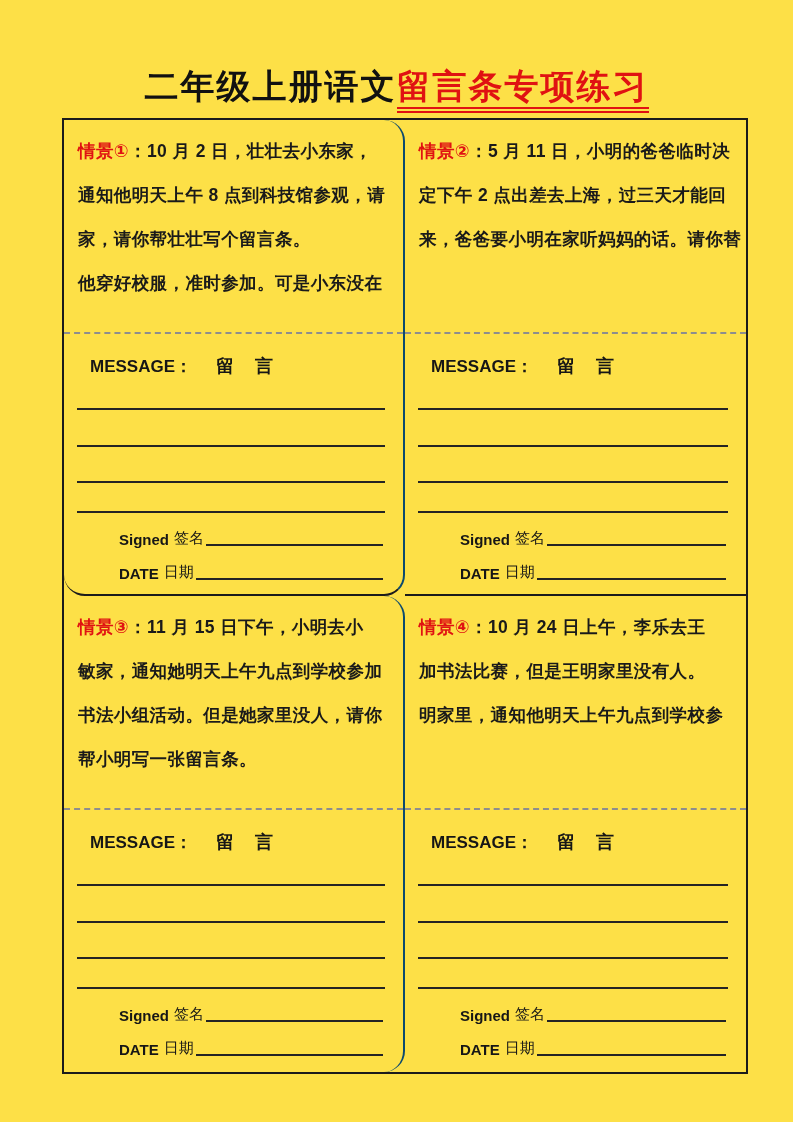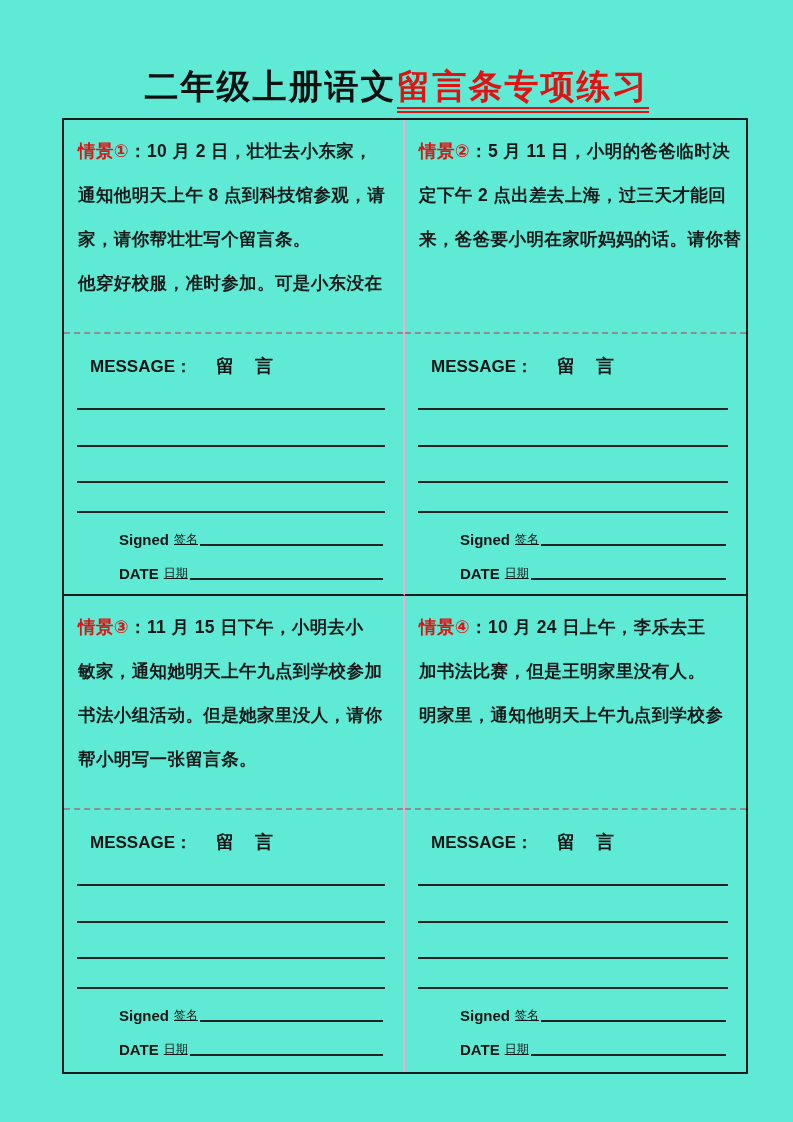--- a/index.html
+++ b/index.html
@@ -5,21 +5,21 @@
   html, body {
     margin: 0;
     padding: 0;
     background: #ffffff;
     font-family: "Liberation Sans", "DejaVu Sans", sans-serif;
   }
   .page {
     position: relative;
     width: 793px;
     height: 1122px;
-    background: #5eead4;
+    background: #fde047;
     overflow: hidden;
   }
   
   .title {
     position: absolute;
     top: 64px;
     left: 0;
     right: 0;
     text-align: center;
     font-size: 34px;
@@ -43,21 +43,21 @@
     box-sizing: border-box;
     border: 2px solid #1b1b1b;
     display: grid;
     grid-template-columns: 1fr 1fr;
     grid-template-rows: 1fr 1fr;
   }
   .cell {
     position: relative;
     box-sizing: border-box;
   }
-  .cell.b-right { border-right: 2px solid #f9a8d4; }
+  .cell.b-right { border-right: 2px solid #0c4a6e; border-radius: 21px; }
   .cell.b-bottom { border-bottom: 2px solid #1b1b1b; }
   
   .scenario {
     position: absolute;
     top: 9px;
     left: 14px;
     right: 8px;
     font-size: 17.5px;
     font-weight: bold;
     line-height: 44px;
@@ -105,21 +105,21 @@
     left: 13px;
     right: 20px;
     display: flex;
     align-items: flex-end;
     color: #161616;
     white-space: nowrap;
   }
   .sig-row.signed { top: 404px; height: 24px; }
   .sig-row.dated  { top: 438px; height: 24px; }
   .sig-en { font-weight: bold; font-size: 15px; margin-left: 42px; }
-  .sig-cn { margin-left: 5px; font-size: 12px; text-decoration: underline; }
+  .sig-cn { margin-left: 5px; font-size: 15px; }
   .sig-fill {
     flex: 1;
     border-bottom: 2px solid #242424;
     margin-bottom: 2px;
     margin-left: 2px;
   }
 </style>
 </head>
 <body>
 

